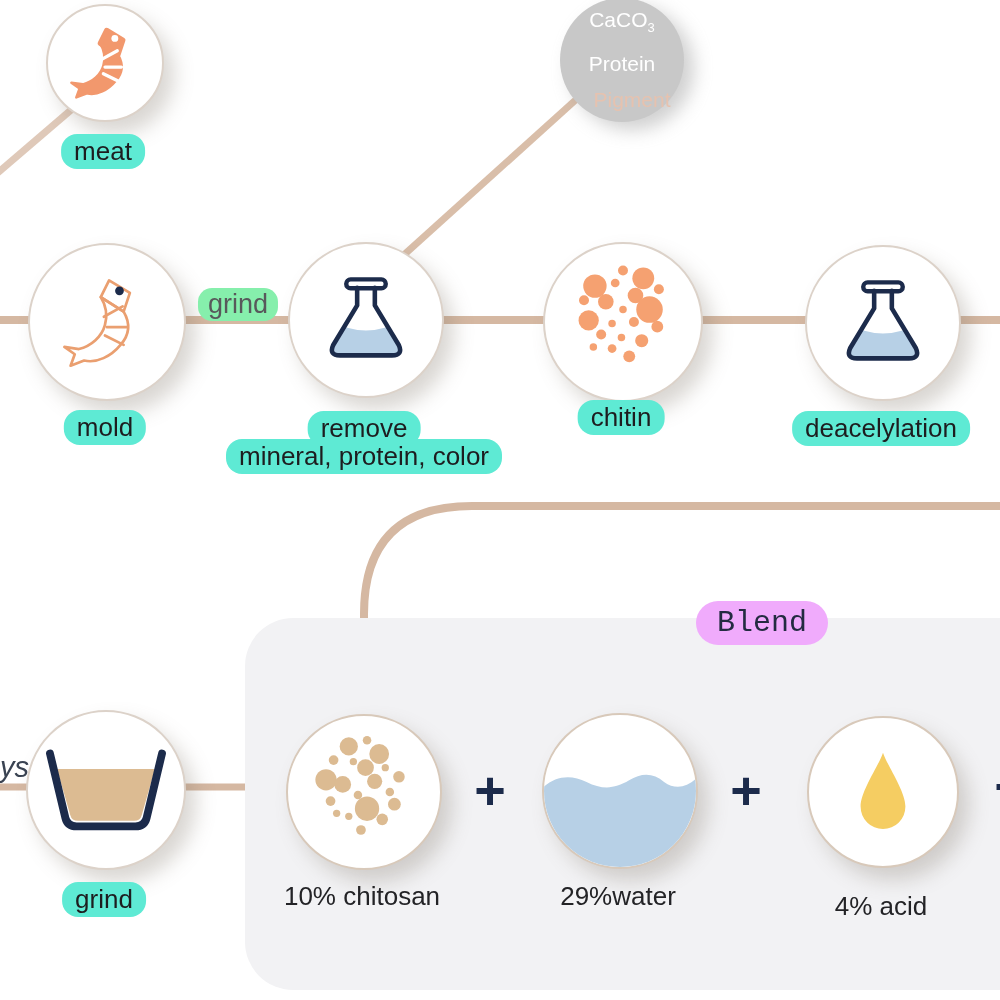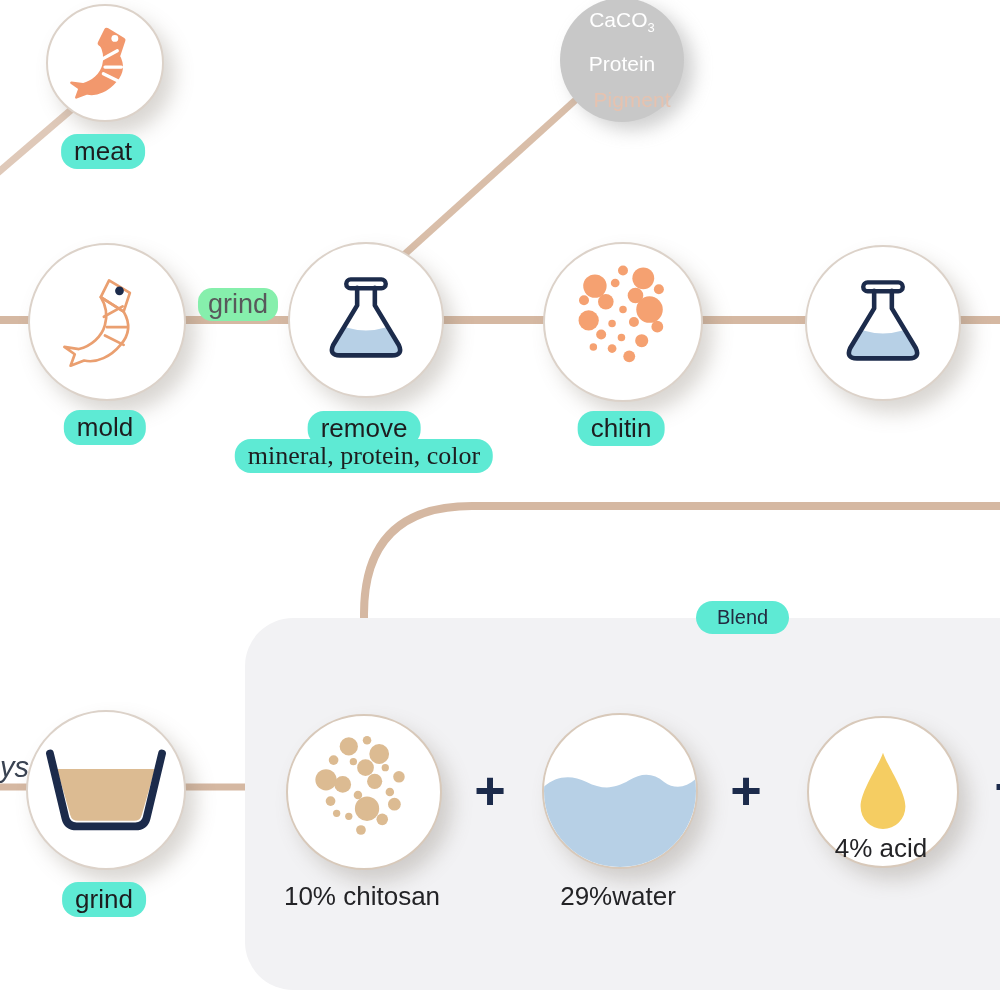--- a/index.html
+++ b/index.html
@@ -49,22 +49,22 @@
   .plain-label {
     position:absolute; transform:translateX(-50%);
     font-size:26px; color:#232326; white-space:nowrap;
   }
   .fragment-label {
     position:absolute; font-size:29px; color:#3A4352; white-space:nowrap;font-style:italic;
   }
 
   .blend-pill {
     position:absolute; left:696px; top:601px;
-    background:#5eead4; border-radius:22px; padding:5px 21px;
-    font-size:20px; color:#232B41;
+    background:#f0abfc; border-radius:22px; padding:5px 21px;
+    font-size:30px; color:#232B41;font-family:Liberation Mono, monospace;
   }
   .plus {
     position:absolute; transform:translate(-50%,-50%);
     font-size:54px; font-weight:700; color:#1C2B4B; line-height:1;
   }
 </style>
 </head>
 <body>
 
 <div id="canvas">
@@ -108,21 +108,21 @@
   <div class="grind-label" style="left:238px; top:288px;">grind</div>
 
   <div class="circle" style="left:288px; top:242px; width:152px; height:152px;">
     <svg width="104" height="104" viewBox="0 0 100 100">
       <path d="M30,57 L19.5,73.5 Q15,83.5 25,83.5 H75 Q85,83.5 80.5,73.5 L70,57 Q50,63 30,57 Z" fill="#B7D0E6" stroke="none"></path>
       <path d="M41.5,19 V36 L18.5,74 Q14,84 25,84 H75 Q86,84 81.5,74 L58.5,36 V19" fill="none" stroke="#1C2B4B" stroke-width="4.4" stroke-linejoin="round" stroke-linecap="round"></path>
       <rect x="31" y="11" width="38" height="8.5" rx="4.2" fill="none" stroke="#1C2B4B" stroke-width="4.2"></rect>
     </svg>
   </div>
   <div class="pill-label" style="left:364px; top:411px;">remove</div>
-  <div class="pill-label" style="left:364px; top:439px;font-family:Liberation Serif, serif;">mineral, protein, color</div>
+  <div class="pill-label" style="left:364px; top:439px;">mineral, protein, color</div>
 
   <div class="circle" style="left:543px; top:242px; width:156px; height:156px;">
     <svg width="156" height="156" viewBox="0 0 100 100">
       <g fill="#F5A171">
         <circle cx="50" cy="17" r="3.2"></circle>
           <circle cx="63" cy="22" r="7"></circle>
           <circle cx="32" cy="27" r="7.5"></circle>
         <circle cx="45" cy="25" r="2.8"></circle>
           <circle cx="58" cy="33" r="5"></circle>
           <circle cx="73" cy="29" r="3.2"></circle>
@@ -136,29 +136,30 @@
           <circle cx="72" cy="53" r="3.8"></circle>
           <circle cx="36" cy="58" r="3.2"></circle>
         <circle cx="49" cy="60" r="2.4"></circle>
           <circle cx="62" cy="62" r="4.2"></circle>
           <circle cx="43" cy="67" r="2.8"></circle>
         <circle cx="54" cy="72" r="3.8"></circle>
           <circle cx="31" cy="66" r="2.4"></circle>
       </g>
     </svg>
   </div>
-  <div class="pill-label" style="left:621px; top:411px;">chitin</div>
+  <div class="pill-label" style="left:621px; top:400px;">chitin</div>
 
   <div class="circle" style="left:805px; top:245px; width:152px; height:152px;">
     <svg width="104" height="104" viewBox="0 0 100 100">
       <path d="M30,57 L19.5,73.5 Q15,83.5 25,83.5 H75 Q85,83.5 80.5,73.5 L70,57 Q50,63 30,57 Z" fill="#B7D0E6" stroke="none"></path>
       <path d="M41.5,19 V36 L18.5,74 Q14,84 25,84 H75 Q86,84 81.5,74 L58.5,36 V19" fill="none" stroke="#1C2B4B" stroke-width="4.4" stroke-linejoin="round" stroke-linecap="round"></path>
       <rect x="31" y="11" width="38" height="8.5" rx="4.2" fill="none" stroke="#1C2B4B" stroke-width="4.2"></rect>
     </svg>
   </div>
+  <div class="pill-label" style="left:881px; top:411px;">deacelylation</div>
 
   <div class="fragment-label" style="left:0px; top:751px;">ys</div>
 
   <div class="circle" style="left:26px; top:710px; width:156px; height:156px;">
     <svg width="140" height="140" viewBox="0 0 100 100">
       <path d="M15,35 L24.5,68 Q25.5,72 30,72 L70,72 Q74.5,72 75.5,68 L85,35 Z" fill="#DCBB92"></path>
       <path d="M10,24 L21,70 Q22.5,76 29,76 L71,76 Q77.5,76 79,70 L90,24" fill="none" stroke="#1C2B4B" stroke-width="5.6" stroke-linecap="round" stroke-linejoin="round"></path>
     </svg>
   </div>
   <div class="pill-label" style="left:104px; top:882px;">grind</div>
@@ -204,17 +205,17 @@
   </div>
   <div class="plain-label" style="left:618px; top:881px;">29%water</div>
 
   <div class="plus" style="left:746px; top:790px;">+</div>
 
   <div class="circle" style="left:807px; top:716px; width:148px; height:148px; border-color:#D8C9BA;">
     <svg width="112" height="112" viewBox="0 0 100 100">
       <path d="M50,15 C46,27 30,49 30,63 A20,20 0 1 0 70,63 C70,49 54,27 50,15 Z" fill="#F5CD62"></path>
     </svg>
   </div>
-  <div class="plain-label" style="left:881px; top:833px;">4% acid</div>
+  <div class="plain-label" style="left:881px; top:891px;">4% acid</div>
 
   <div class="plus" style="left:1010px; top:786px;">+</div>
 
 </div>
 
 </body></html>

